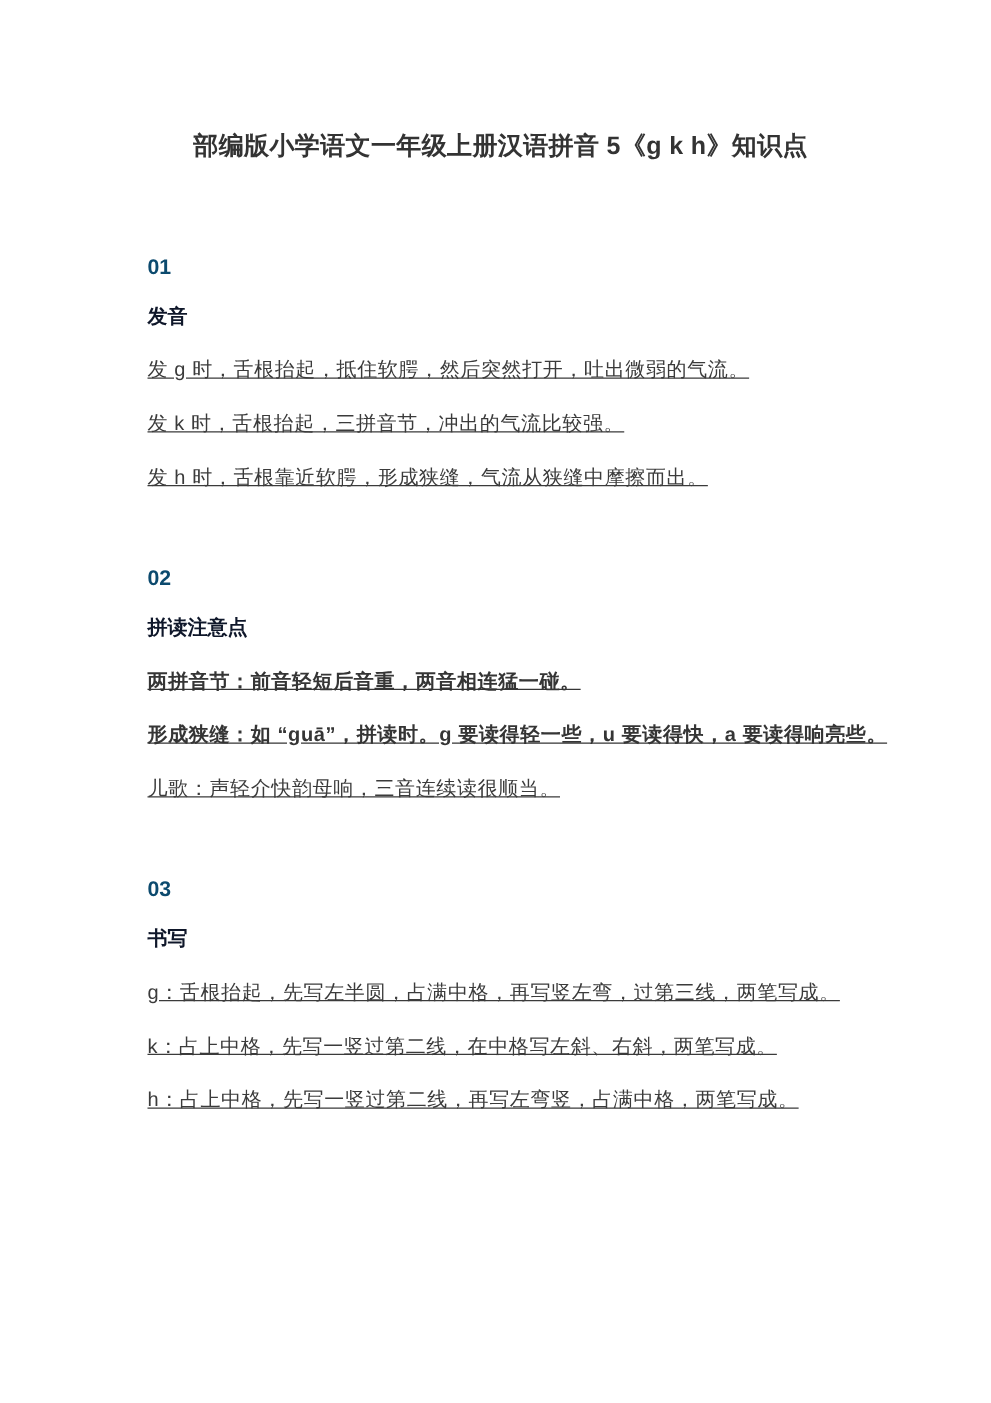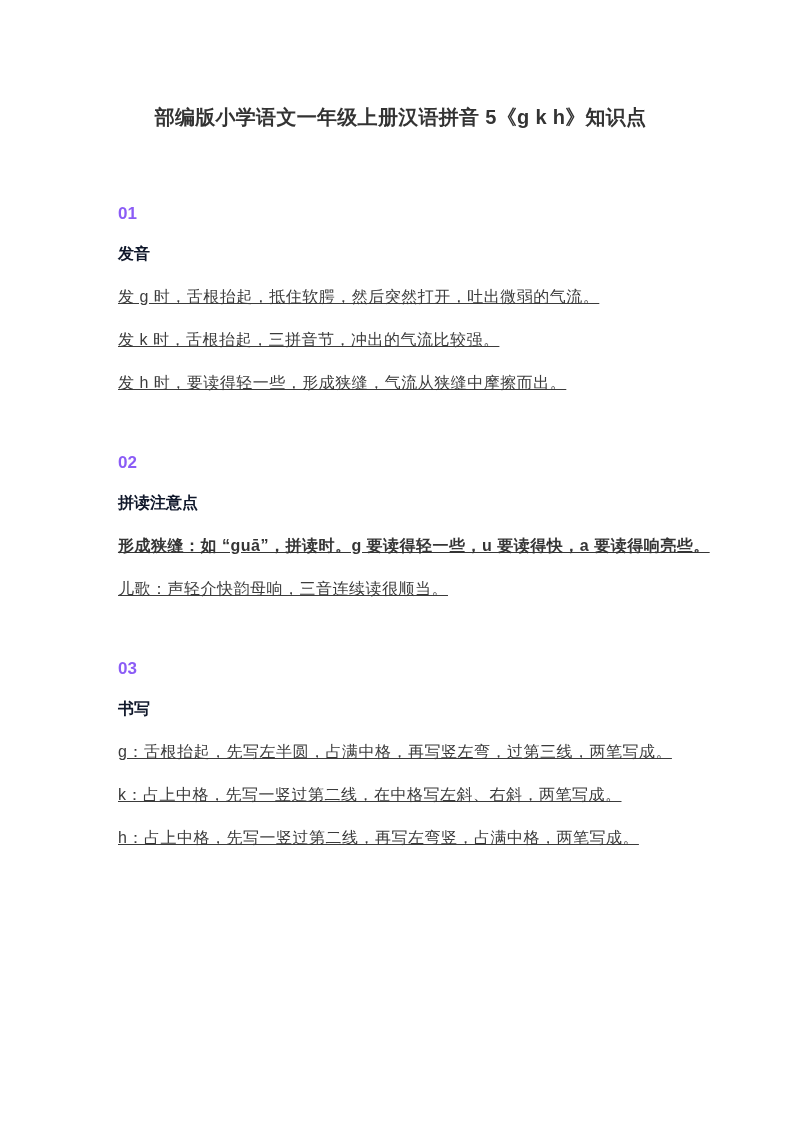--- a/index.html
+++ b/index.html
@@ -28,21 +28,21 @@
     color: #333333;
     letter-spacing: 0.3px;
   }
   .section { margin-top: 60px; }
   .section.first { margin-top: 74px; }
   .section-number {
     margin: 0;
     font-size: 17px;
     line-height: 20px;
     font-weight: 700;
-    color: #8b5cf6;
+    color: #0c4a6e;
   }
   .section-heading {
     margin: 20px 0 0 0;
     font-size: 16px;
     line-height: 20px;
     font-weight: 700;
     color: #0f172a;
   }
   .para {
     margin: 22px 0 0 0;
@@ -62,26 +62,27 @@
 
 <div class="page">
 
   <h1 class="doc-title">部编版小学语文一年级上册汉语拼音 5《g k h》知识点</h1>
 
   <div class="section first">
     <p class="section-number">01</p>
     <p class="section-heading">发音</p>
     <p class="para">发 g 时，舌根抬起，抵住软腭，然后突然打开，吐出微弱的气流。</p>
     <p class="para">发 k 时，舌根抬起，三拼音节，冲出的气流比较强。</p>
-    <p class="para">发 h 时，要读得轻一些，形成狭缝，气流从狭缝中摩擦而出。</p>
+    <p class="para">发 h 时，舌根靠近软腭，形成狭缝，气流从狭缝中摩擦而出。</p>
   </div>
 
   <div class="section">
     <p class="section-number">02</p>
     <p class="section-heading">拼读注意点</p>
+    <p class="para bold">两拼音节：前音轻短后音重，两音相连猛一碰。</p>
     <p class="para bold">形成狭缝：如 “guā”，拼读时。g 要读得轻一些，u 要读得快，a 要读得响亮些。</p>
     <p class="para">儿歌：声轻介快韵母响，三音连续读很顺当。</p>
   </div>
 
   <div class="section">
     <p class="section-number">03</p>
     <p class="section-heading">书写</p>
     <p class="para">g：舌根抬起，先写左半圆，占满中格，再写竖左弯，过第三线，两笔写成。</p>
     <p class="para">k：占上中格，先写一竖过第二线，在中格写左斜、右斜，两笔写成。</p>
     <p class="para">h：占上中格，先写一竖过第二线，再写左弯竖，占满中格，两笔写成。</p>

